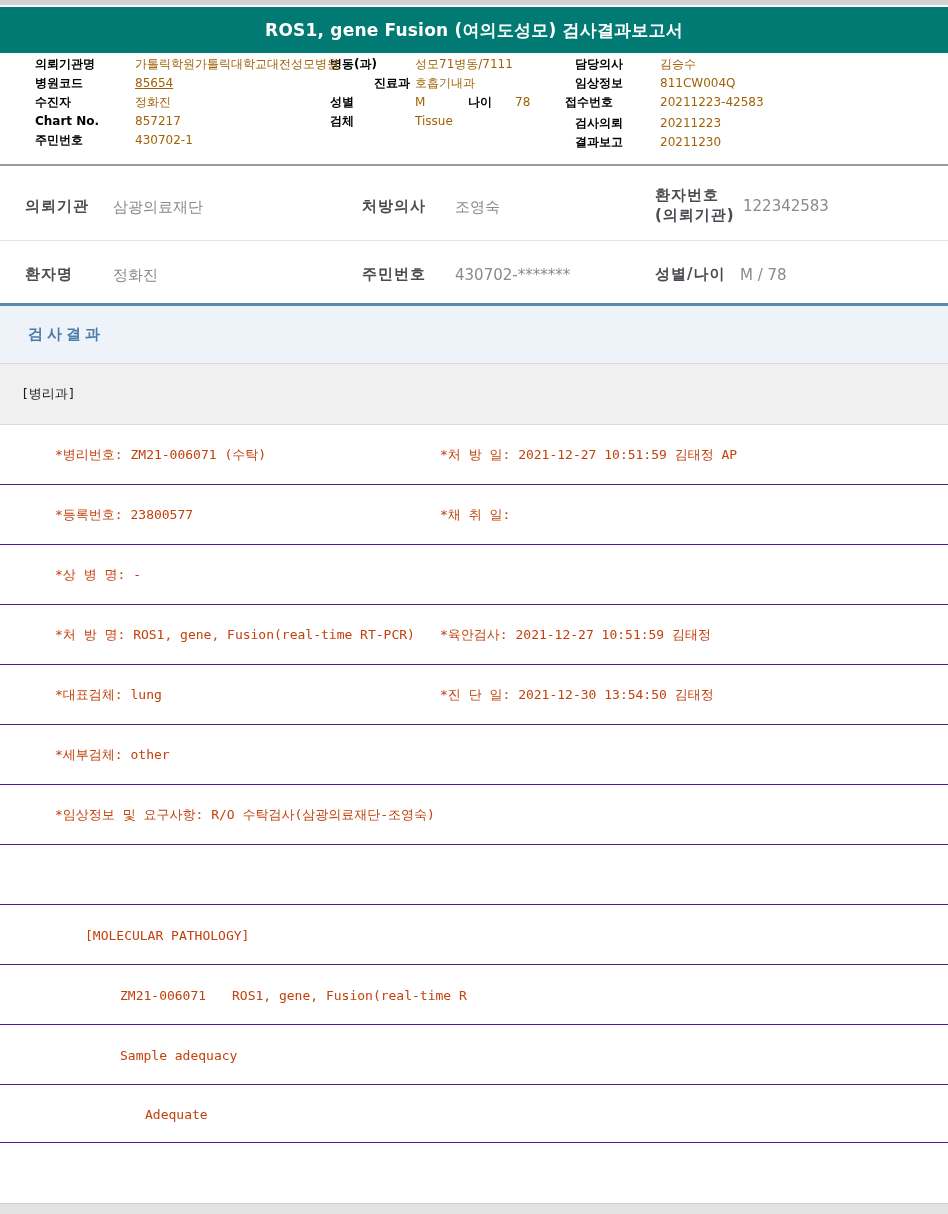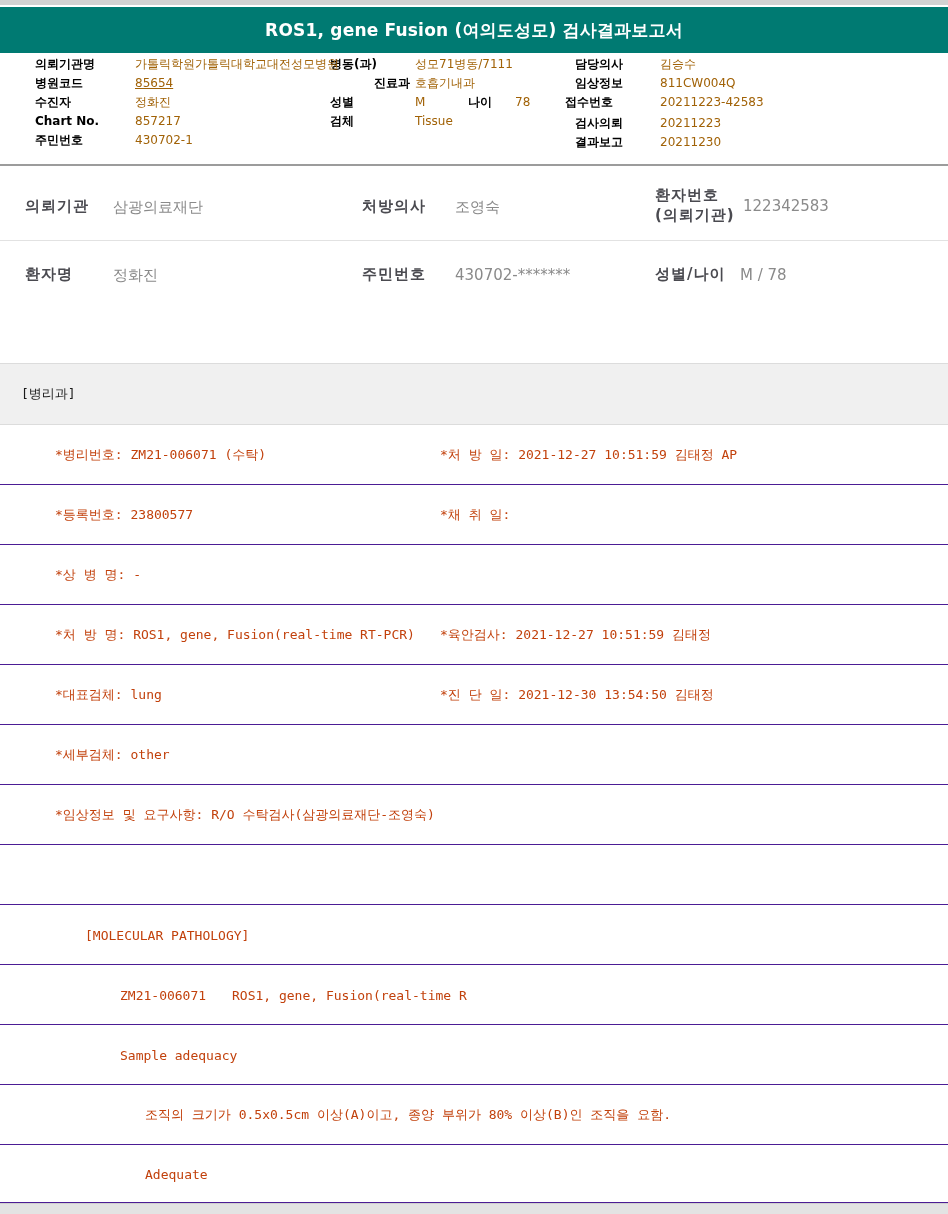--- a/index.html
+++ b/index.html
@@ -122,20 +122,23 @@
 
   <div>
     <span class="midlab" style="left:25px;  top:265px;">환자명</span>
     <span class="midval" style="left:113px; top:266px;">정화진</span>
     <span class="midlab" style="left:362px; top:265px;">주민번호</span>
     <span class="midval" style="left:455px; top:266px;">430702-*******</span>
     <span class="midlab" style="left:655px; top:265px;">성별/나이</span>
     <span class="midval" style="left:740px; top:266px;">M / 78</span>
   </div>
 
+  <div class="section-band">
+    <span class="txt">검사결과</span>
+  </div>
 
   <div class="dept-band">
     <span class="txt">[병리과]</span>
   </div>
 
   <div class="rows">
     <div class="drow">
       <span class="t xl">*병리번호: ZM21-006071 (수탁)</span>
       <span class="t xr">*처 방 일: 2021-12-27 10:51:59  김태정 AP</span>
     </div>
@@ -164,23 +167,20 @@
     <div class="drow">
       <span class="t xm">[MOLECULAR PATHOLOGY]</span>
     </div>
     <div class="drow">
       <span class="t xz">ZM21-006071</span>
       <span class="t xz2">ROS1, gene, Fusion(real-time R</span>
     </div>
     <div class="drow">
       <span class="t xz">Sample adequacy</span>
     </div>
-    <div class="drow">
-      <span class="t xa">조직의 크기가 0.5x0.5cm 이상(A)이고, 종양 부위가 80% 이상(B)인 조직을 요함.</span>
-    </div>
     <div class="drow last">
       <span class="t xa">Adequate</span>
     </div>
   </div>
 
   <div class="footer-bar"></div>
 
 </div>
 
 </body></html>

